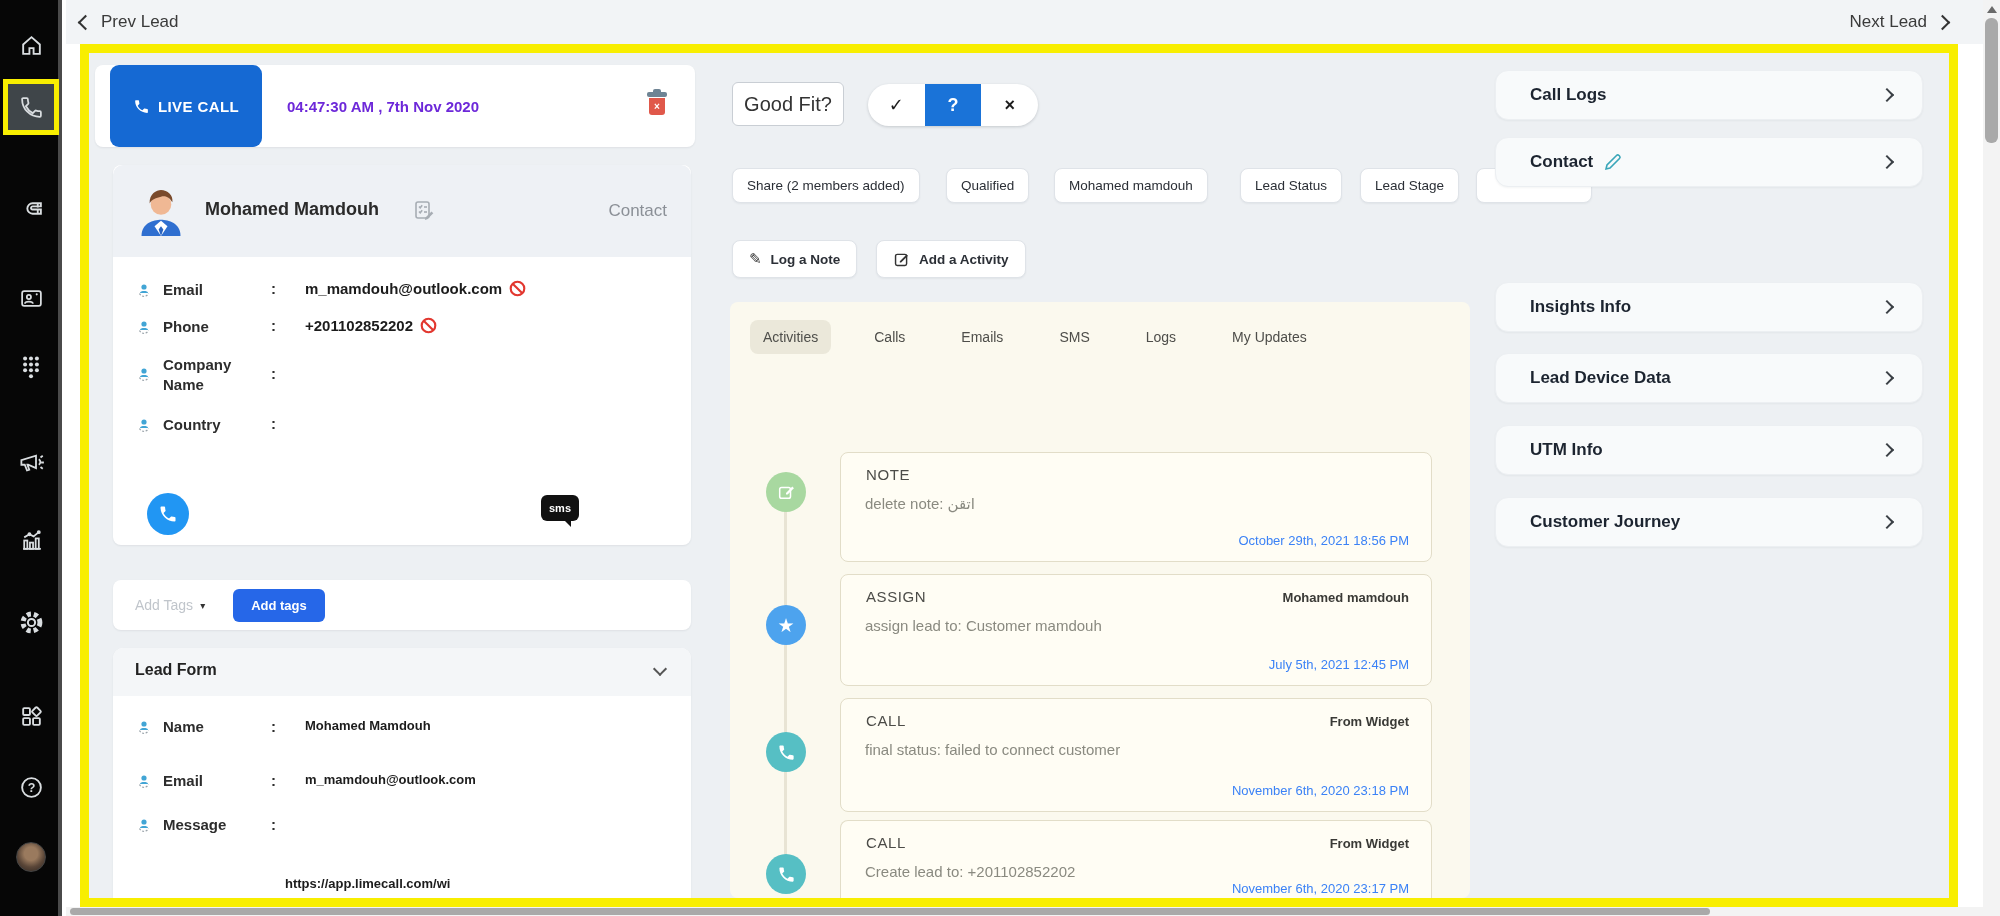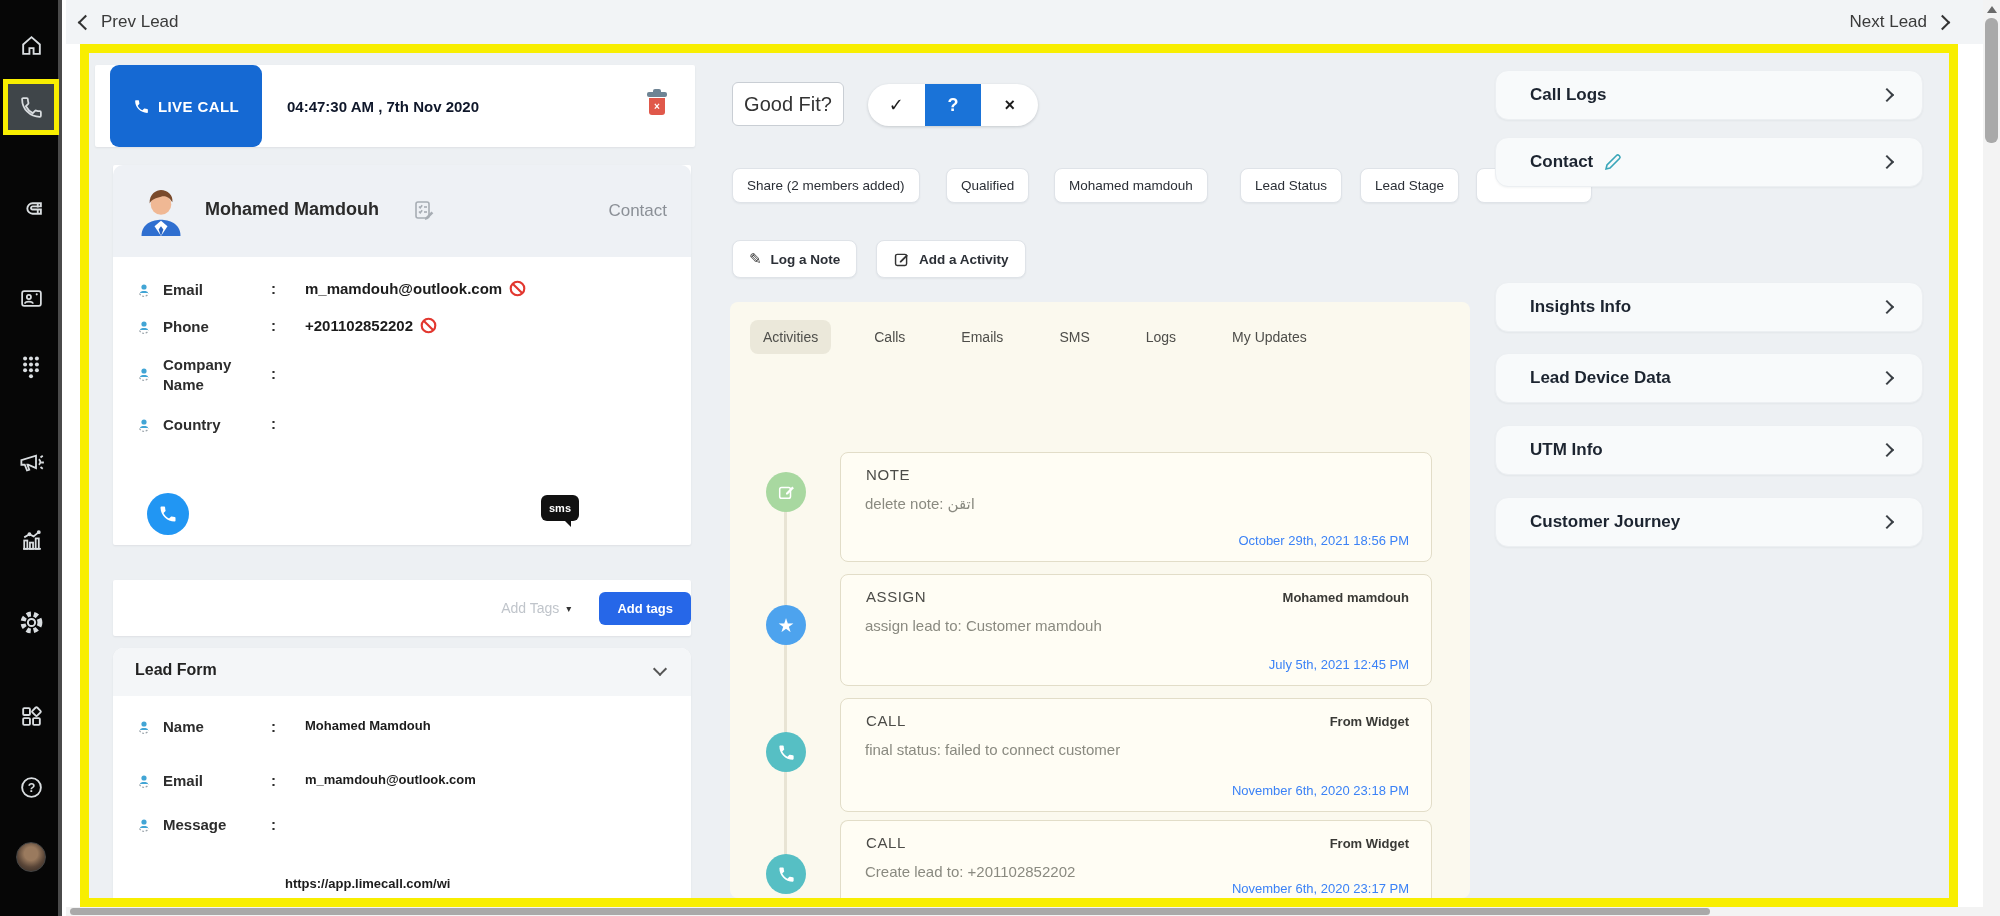--- a/index.html
+++ b/index.html
@@ -18,26 +18,26 @@
   .topbar { position:absolute; left:66px; top:0; width:1917px; height:44px; background:#f2f4f6; z-index:5; }
   .nav-link { position:absolute; top:0; height:44px; display:flex; align-items:center; gap:10px; font-size:17px; color:#3a3a3a; cursor:pointer; }
   .chev { width:11px; height:11px; border-right:2px solid #333; border-top:2px solid #333; display:inline-block; }
   .chev.left  { transform:rotate(-135deg); }
   .chev.right { transform:rotate(45deg); }
 
   
   .content-bg { position:absolute; left:80px; top:44px; width:1878px; height:863px; background:#edf0f3; }
   .yellow-frame { position:absolute; left:80px; top:44px; width:1878px; height:863px; border:9px solid #f8ee00; z-index:55; pointer-events:none; }
 
-  .card { background:#fff; border-radius:2px; box-shadow:0 1px 2px rgba(40,50,60,.08); }
+  .card { background:#fff; border-radius:8px; box-shadow:0 1px 2px rgba(40,50,60,.08); }
 
   
   .livecall { position:absolute; left:95px; top:65px; width:600px; height:82px; z-index:10; }
   .lc-badge { position:absolute; left:15px; top:0; width:152px; height:82px; background:#1569d3; border-radius:9px; display:flex; align-items:center; justify-content:center; gap:8px; color:#fff; font-weight:800; font-size:15px; letter-spacing:.4px; }
-  .lc-time { position:absolute; left:192px; top:0; height:82px; display:flex; align-items:center; font-size:15px; font-weight:700; color:#0f172a; }
+  .lc-time { position:absolute; left:192px; top:0; height:82px; display:flex; align-items:center; font-size:15px; font-weight:700; color:#6d28d9; }
   .trash { position:absolute; right:28px; top:27px; width:20px; height:27px; cursor:pointer; }
   .trash .lid { width:20px; height:5px; background:#6e8494; border-radius:2px; }
   .trash .lid::before { content:""; position:absolute; left:6px; top:-3px; width:8px; height:4px; background:#6e8494; border-radius:2px 2px 0 0; }
   .trash .bin { width:16px; height:17px; margin:1px auto 0; background:#e0584a; border-radius:0 0 3px 3px; color:#fff; font-size:10px; font-weight:700; text-align:center; line-height:17px; }
 
   
   .contactcard { position:absolute; left:113px; top:165px; width:578px; height:380px; z-index:10; }
   .cc-head { position:absolute; left:0; top:0; width:578px; height:92px; background:#eef1f5; border-radius:10px 10px 0 0; }
   .cc-avatar { position:absolute; left:22px; top:20px; width:52px; height:52px; }
   .cc-name { position:absolute; left:92px; top:34px; font-size:18px; font-weight:700; color:#2a2a2a; }
@@ -46,21 +46,21 @@
   .frow { position:absolute; left:0; width:578px; display:flex; align-items:flex-start; }
   .frow .pin { margin-left:22px; margin-top:1px; flex:0 0 18px; }
   .frow .lbl { margin-left:10px; width:108px; font-size:15px; font-weight:600; color:#2d2d2d; line-height:20px; }
   .frow .col { width:34px; font-size:15px; font-weight:600; color:#2d2d2d; }
   .frow .val { font-size:15px; font-weight:700; color:#1c1c1c; display:flex; align-items:center; gap:7px; }
   .callbtn { position:absolute; left:34px; top:328px; width:42px; height:42px; border-radius:50%; background:#2196f3; display:flex; align-items:center; justify-content:center; cursor:pointer; }
   .smsbtn { position:absolute; left:428px; top:330px; width:38px; height:26px; background:#111; border-radius:6px; color:#fff; font-size:11px; font-weight:700; text-align:center; line-height:26px; cursor:pointer; }
   .smsbtn::after { content:""; position:absolute; left:22px; bottom:-6px; border:4px solid transparent; border-top-color:#111; border-right-color:#111; }
 
   
-  .tagscard { position:absolute; left:113px; top:580px; width:578px; height:56px; z-index:10; display:flex; align-items:center;justify-content:flex-end; }
+  .tagscard { position:absolute; left:113px; top:580px; width:578px; height:50px; z-index:10; display:flex; align-items:center; }
   .tags-dd { margin-left:22px; font-size:14px; color:#c0c5cb; display:flex; align-items:center; gap:7px; cursor:pointer; }
   .tags-dd .caret { color:#333; font-size:10px; }
   .tags-btn { margin-left:28px; background:#2667e8; color:#fff; font-size:13px; font-weight:700; border:none; border-radius:6px; padding:9px 18px; cursor:pointer; }
 
   
   .leadform { position:absolute; left:113px; top:648px; width:578px; height:250px; z-index:10; border-radius:10px 10px 0 0; overflow:hidden; }
   .lf-head { position:relative; height:48px; background:#f4f6f8; }
   .lf-title { position:absolute; left:22px; top:13px; font-size:16px; font-weight:700; color:#222; }
   .lf-chev { position:absolute; right:26px; top:16px; width:10px; height:10px; border-right:2px solid #555; border-bottom:2px solid #555; transform:rotate(45deg); cursor:pointer; }
   .lf-row { position:absolute; left:0; width:578px; display:flex; }

